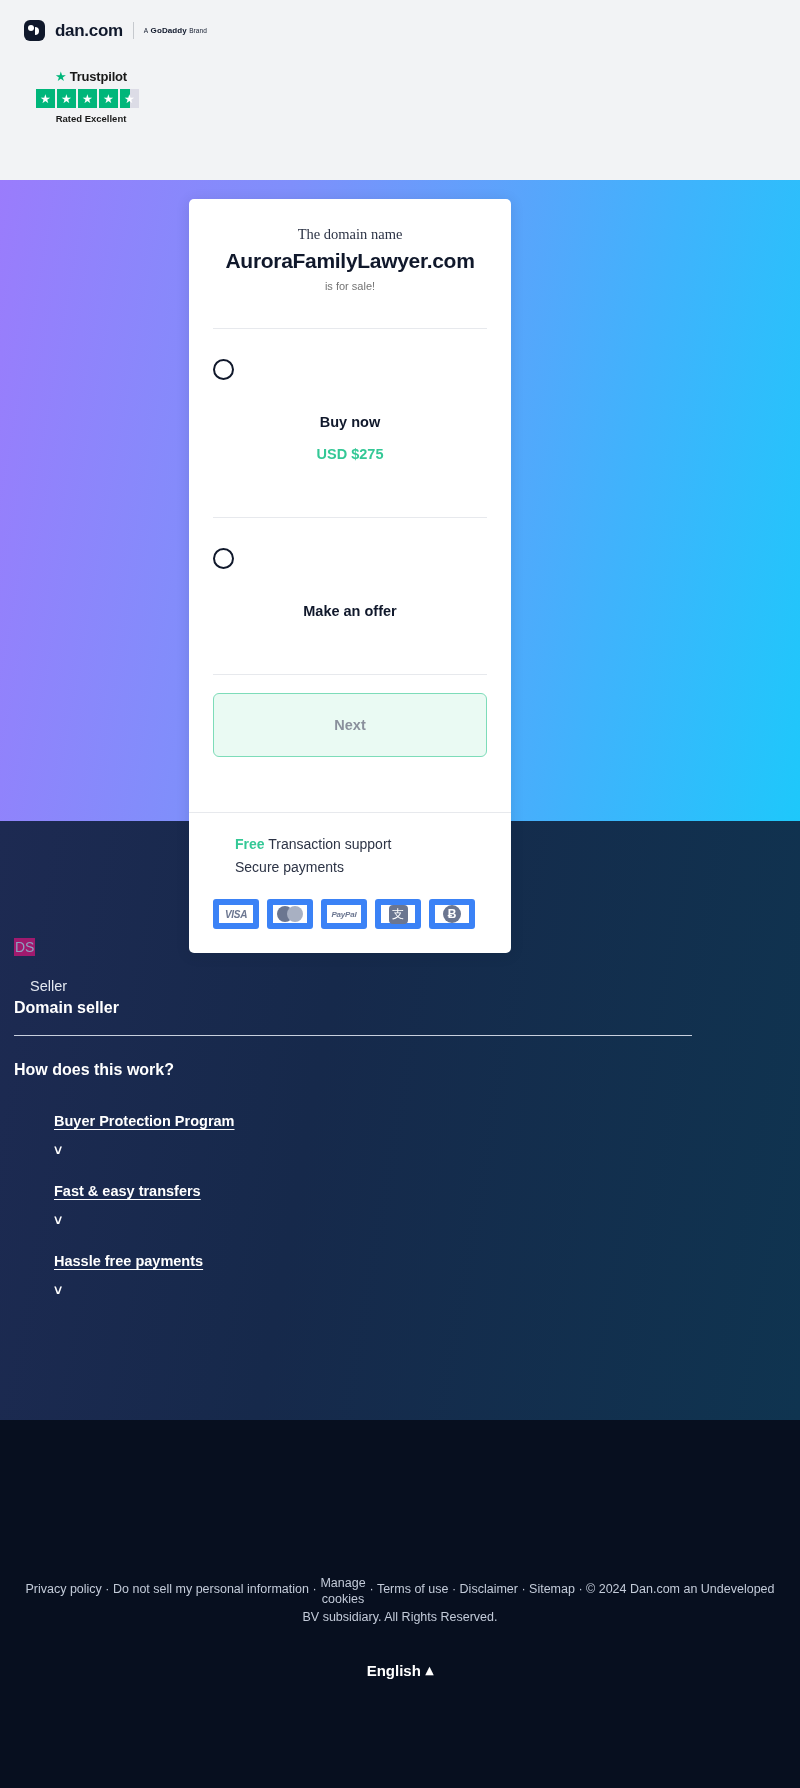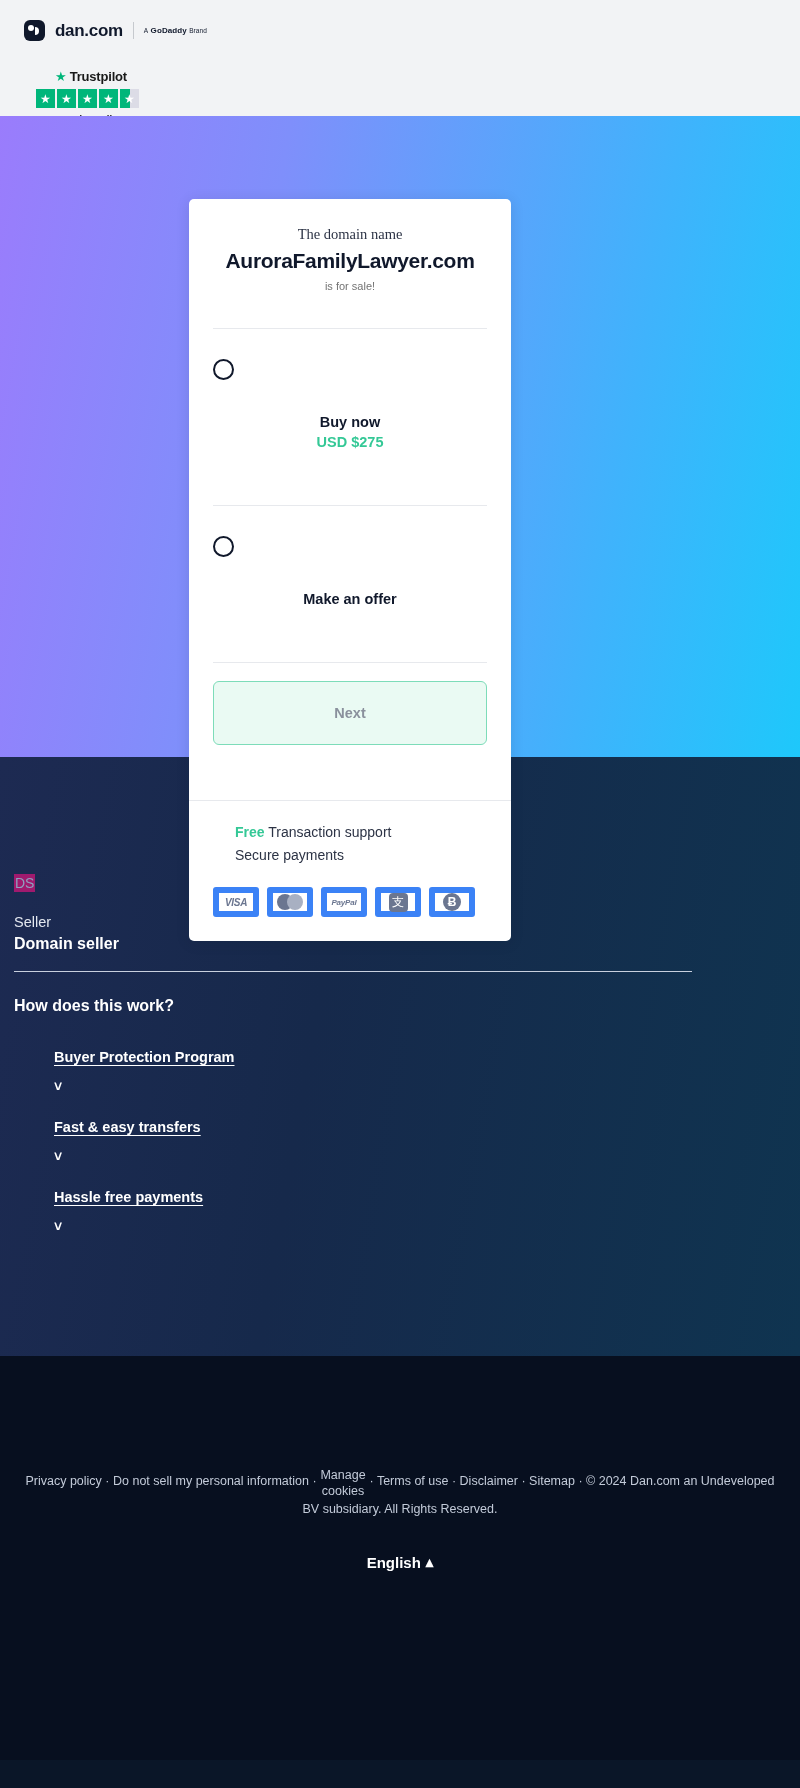--- a/index.html
+++ b/index.html
@@ -8,21 +8,21 @@
     font-family:"Liberation Sans", sans-serif;
     background:#0a1628;
     width:800px;
     min-height:1788px;
     overflow-x:hidden;
   }
 
   
   .header {
     background:#f2f3f5;
-    height:116px;
+    height:180px;
     padding:20px 24px 0 24px;
     position:relative;
   }
   .logo-row { display:flex; align-items:center; gap:10px; }
   .logo-mark {
     width:21px; height:21px; border-radius:6px; background:#10182b;
     display:flex; align-items:center; justify-content:center;
     position:relative; flex:none;
   }
   .logo-mark .d1 { width:6px; height:6px; border-radius:50%; background:#fff; position:absolute; left:4px; top:5px; }
@@ -69,21 +69,21 @@
   .dn-post { font-size:11px; color:#737373; line-height:1.55; }
   .divider { height:1px; background:#e7e9ed; margin:33px 24px 0 24px; }
   .divider.full { margin-left:0; margin-right:0; }
 
   .option { padding:30px 24px 22px 24px;text-align:center; }
   .radio {
     width:21px; height:21px; border-radius:50%;
     border:2.5px solid #10182b; background:#fff;
   }
   .opt-title { font-size:14.5px; font-weight:bold; color:#10182b; margin-top:34px; }
-  .opt-price { font-size:14.5px; font-weight:bold; color:#34c896; margin-top:4px; }
+  .opt-price { font-size:14.5px; font-weight:bold; color:#34c896; margin-top:16px; }
 
   .btn-wrap { padding:18px 24px 22px 24px; }
   .next-btn {
     width:100%; height:64px;
     background:#eafaf3;
     border:1.5px solid #7ddcb9;
     border-radius:6px;
     color:#8a909c;
     font-size:14.5px; font-weight:bold;
     font-family:"Liberation Sans", sans-serif;
@@ -116,40 +116,40 @@
     padding:0 14px;
     height:599px;
     position:relative;
   }
   .avatar-ini {
     position:absolute; left:14px; top:117px;
     font-size:14px; color:#8fa0c0;
     background:#a01a6e;
     padding:1px 1px;
   }
-  .seller-lbl { position:absolute; left:14px; top:157px; font-size:14.5px; color:#e3e8f0; }
+  .seller-lbl { position:absolute; left:30px; top:157px; font-size:14.5px; color:#e3e8f0; }
   .seller-name { position:absolute; left:14px; top:178px; font-size:16px; font-weight:bold; color:#fff; }
   .hr-light { position:absolute; left:14px; top:214px; width:678px; height:1px; background:#c8d0de; }
 
   .how-title { position:absolute; left:14px; top:240px; font-size:16px; font-weight:bold; color:#fff; }
   .acc { position:absolute; left:14px;margin-left:40px; }
   .acc-title {
     font-size:14.5px; font-weight:bold; color:#fff;
     text-decoration:underline; text-underline-offset:3px;
   }
   .acc-chev { margin-top:14px; font-size:14px; color:#fff; font-weight:bold; }
 
   
   .footer {
     background:#070f1f;
     height:404px;
     padding-top:112px;
     text-align:center;
   }
-  .foot-links { font-size:12.5px; color:#c3cbd9; line-height:1.6; padding:0 20px; }
+  .foot-links { font-size:12.5px; color:#c3cbd9; line-height:1.6; padding:0 20px;margin-top:44px; }
   .foot-links a { color:#c3cbd9; text-decoration:none; }
   .mc-link { display:inline-block; width:46px; vertical-align:-10px; line-height:1.25; }
   .lang {
     margin-top:34px; font-size:15px; font-weight:bold; color:#fff;
     display:inline-flex; align-items:center; gap:5px; cursor:pointer;
   }
 </style>
 </head>
 <body>
 

